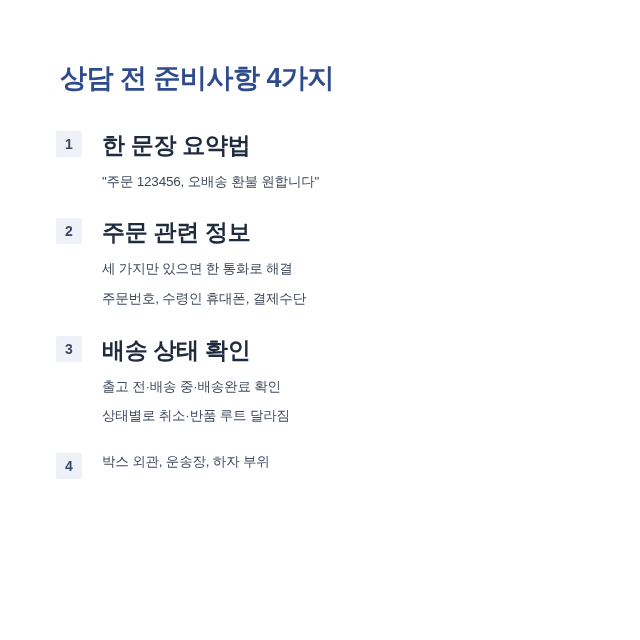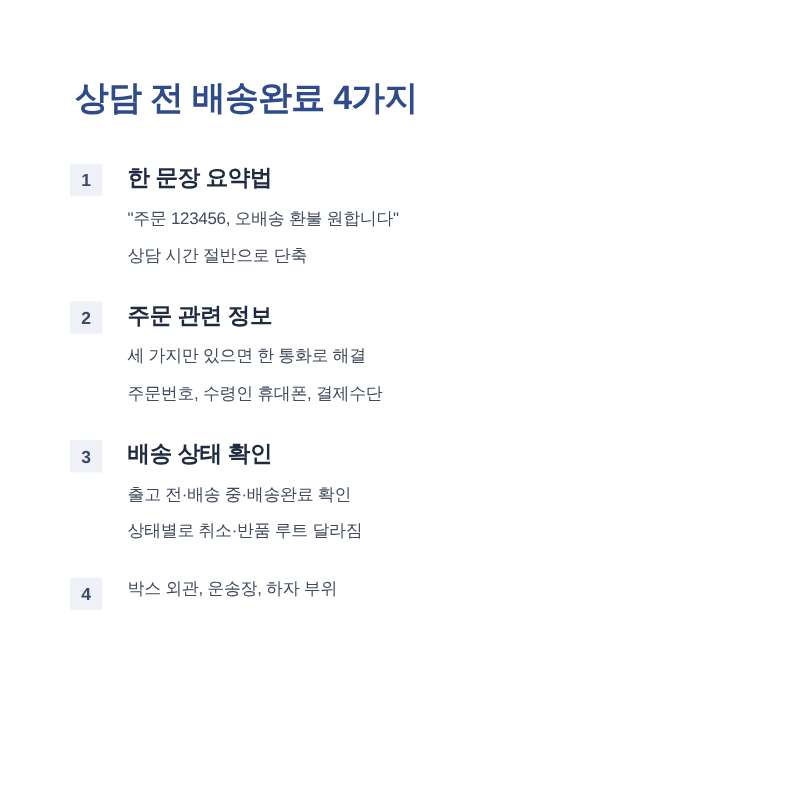--- a/index.html
+++ b/index.html
@@ -52,21 +52,21 @@
     align-items: center;
     justify-content: center;
     border-radius: 2px;
     margin-top: 1px;
   }
   .item-body {
     flex: 1 1 auto;
     padding-left: 20px;
   }
   .item-heading {
-    font-size: 18px;
+    font-size: 23px;
     font-weight: bold;
     color: #1f2b3e;
     line-height: 1.35;
     margin-bottom: 11px;
     letter-spacing: -0.3px;
   }
   .item-line {
     font-size: 13.5px;
     color: #3f4a5c;
     line-height: 1.45;
@@ -75,30 +75,29 @@
   }
   .item-line:last-child {
     margin-bottom: 0;
   }
 </style>
 </head>
 <body>
 
 <div class="page">
 
-  <h1 class="page-title">상담 전 배송완료 4가지</h1>
+  <h1 class="page-title">상담 전 준비사항 4가지</h1>
 
   <div class="items">
 
     <div class="item">
       <div class="num-badge">1</div>
       <div class="item-body">
         <div class="item-heading">한 문장 요약법</div>
         <div class="item-line">"주문 123456, 오배송 환불 원합니다"</div>
-        <div class="item-line">상담 시간 절반으로 단축</div>
       </div>
     </div>
 
     <div class="item">
       <div class="num-badge">2</div>
       <div class="item-body">
         <div class="item-heading">주문 관련 정보</div>
         <div class="item-line">세 가지만 있으면 한 통화로 해결</div>
         <div class="item-line">주문번호, 수령인 휴대폰, 결제수단</div>
       </div>

